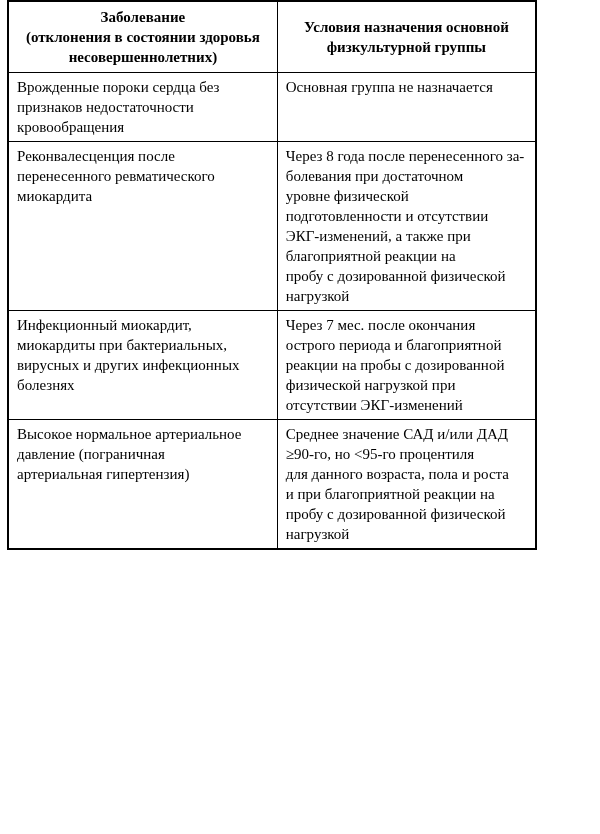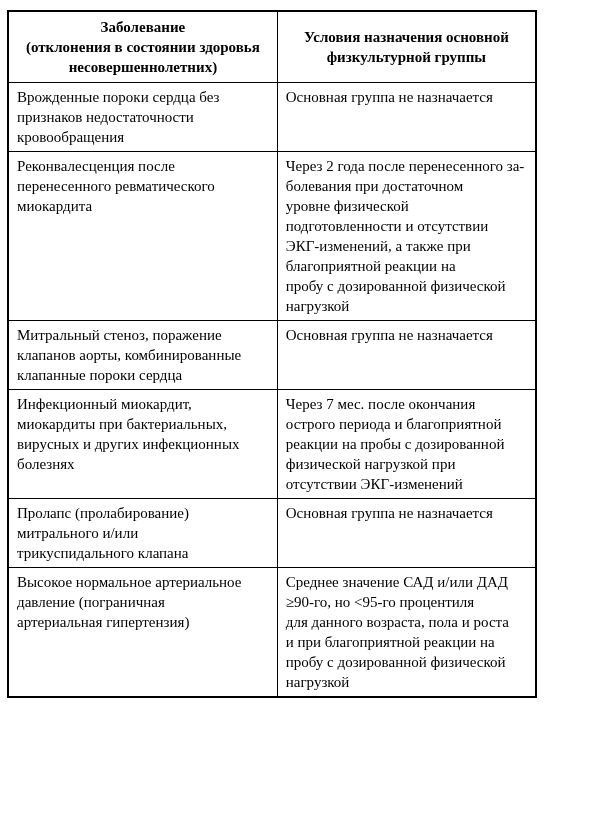--- a/index.html
+++ b/index.html
@@ -10,21 +10,21 @@
   body {
     width: 600px;
     height: 834px;
     font-family: "Liberation Serif", "DejaVu Serif", serif;
     color: #000000;
   }
   .page {
     box-sizing: border-box;
     width: 544px;
     height: 834px;
-    padding: 10px 7px;
+    padding: 0 7px;
   }
   table.med-table {
     width: 100%;
     border-collapse: collapse;
     border: 2px solid #000000;
     table-layout: fixed;
   }
   .med-table th,
   .med-table td {
     border: 1px solid #000000;
@@ -69,51 +69,39 @@
       <tr>
         <td>Врожденные пороки сердца без
 признаков недостаточности
 кровообращения</td>
         <td>Основная группа не назначается</td>
       </tr>
       <tr>
         <td>Реконвалесценция после
 перенесенного ревматического
 миокардита</td>
-        <td>Через 2 года после перенесенного за-
+        <td>Через 8 года после перенесенного за-
 болевания при достаточном
 уровне физической
 подготовленности и отсутствии
 ЭКГ-изменений, а также при
 благоприятной реакции на
 пробу с дозированной физической
 нагрузкой</td>
-      </tr>
-      <tr>
-        <td>Митральный стеноз, поражение
-клапанов аорты, комбинированные
-клапанные пороки сердца</td>
-        <td>Основная группа не назначается</td>
       </tr>
       <tr>
         <td>Инфекционный миокардит,
 миокардиты при бактериальных,
 вирусных и других инфекционных
 болезнях</td>
         <td>Через 7 мес. после окончания
 острого периода и благоприятной
 реакции на пробы с дозированной
 физической нагрузкой при
 отсутствии ЭКГ-изменений</td>
-      </tr>
-      <tr>
-        <td>Пролапс (пролабирование)
-митрального и/или
-трикуспидального клапана</td>
-        <td>Основная группа не назначается</td>
       </tr>
       <tr>
         <td>Высокое нормальное артериальное
 давление (пограничная
 артериальная гипертензия)</td>
         <td>Среднее значение САД и/или ДАД
 ≥90-го, но &lt;95-го процентиля
 для данного возраста, пола и роста
 и при благоприятной реакции на
 пробу с дозированной физической

